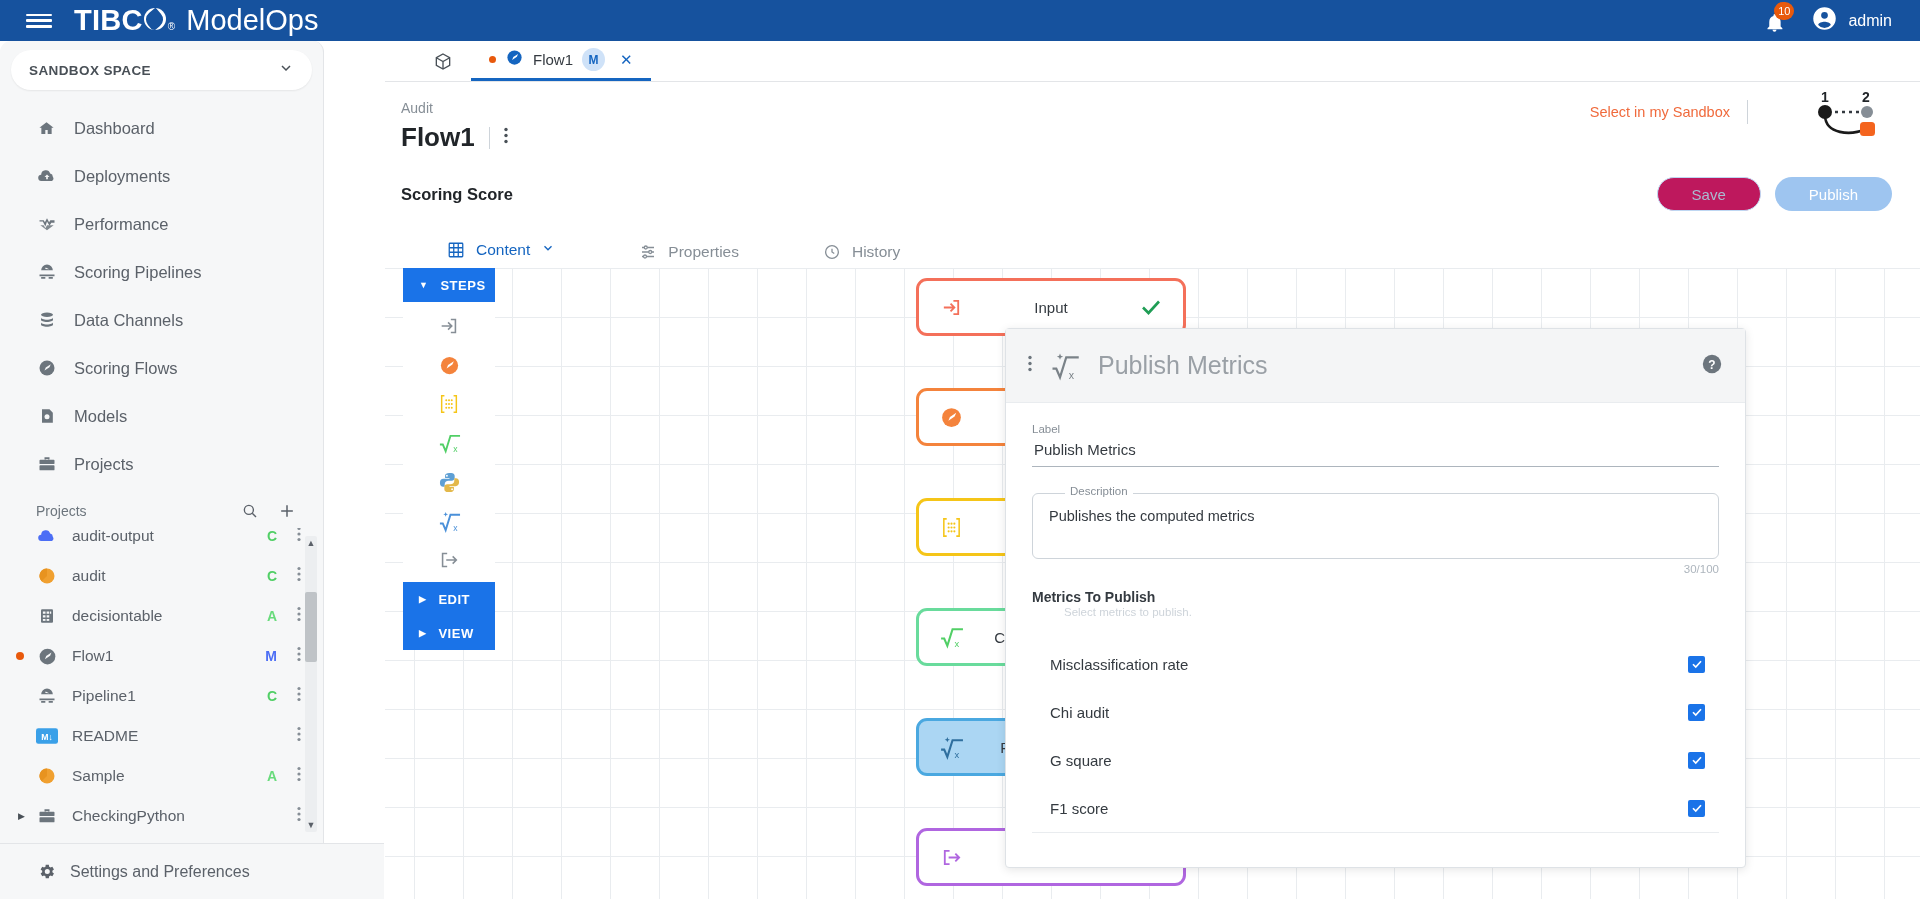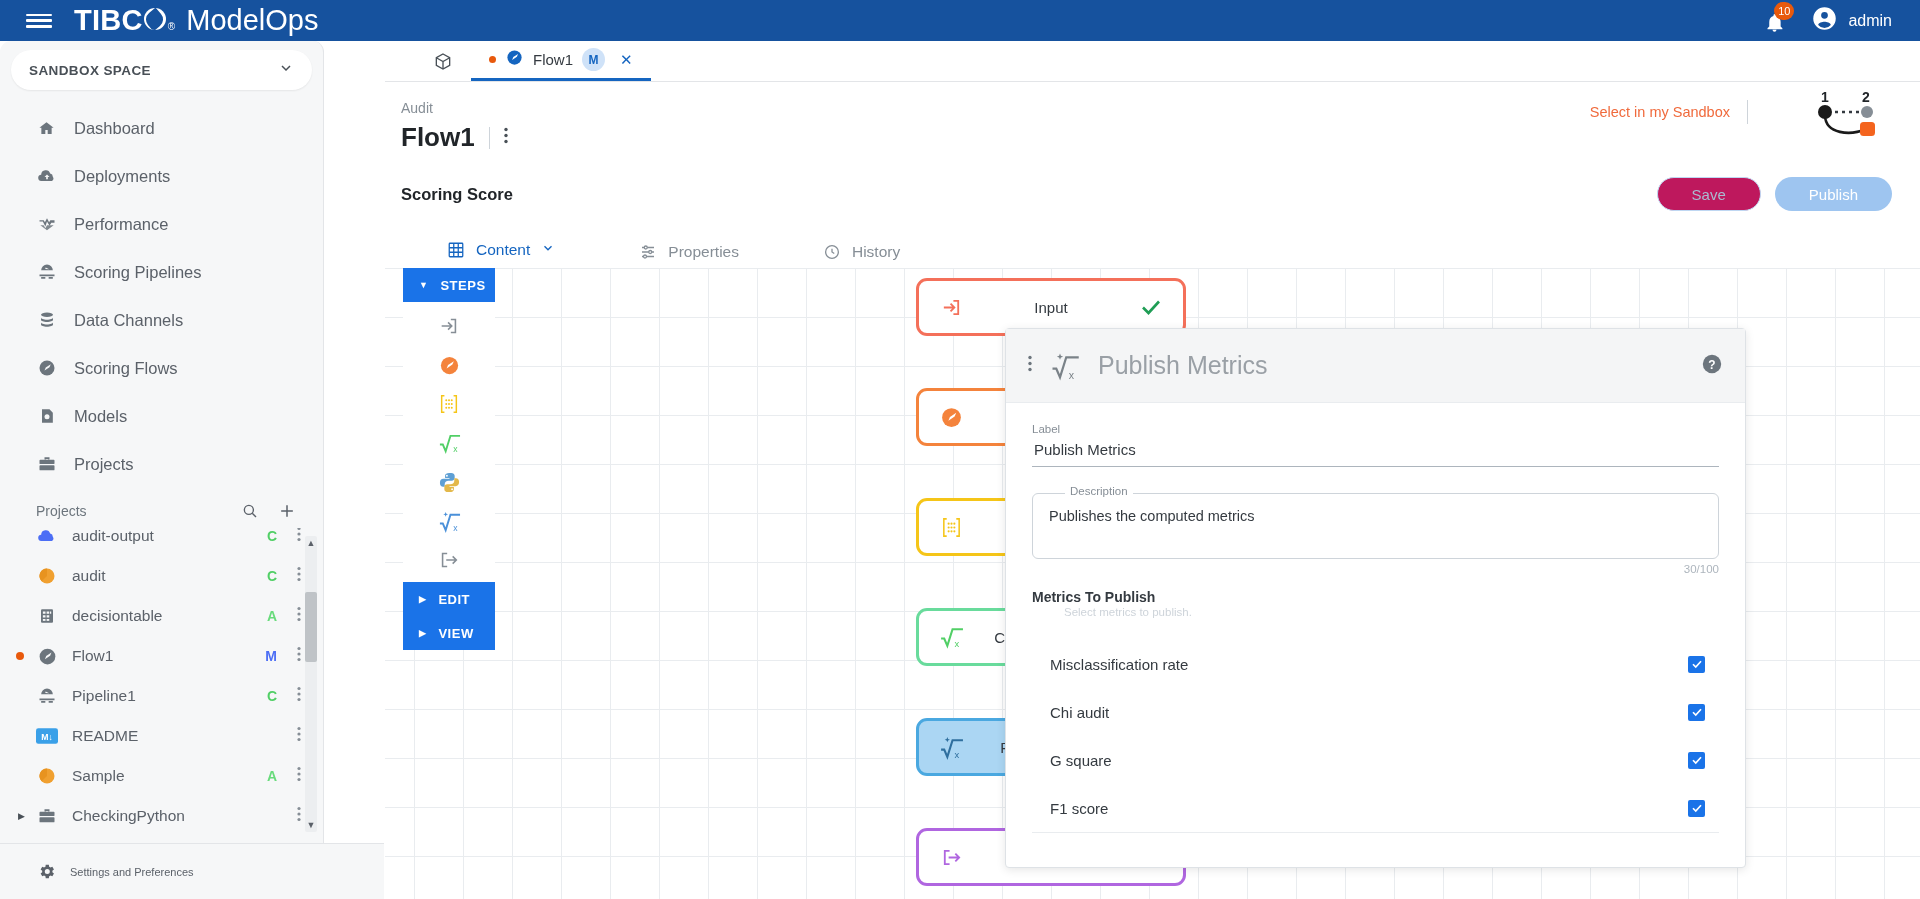--- a/index.html
+++ b/index.html
@@ -86,21 +86,21 @@
     border-radius: 2px;
   }
   .scroll-thumb { position:absolute; top: 56px; left:0; width:12px; height: 70px; background:#bfc3c7; border-radius:2px; }
   .scroll-arrow { position:absolute; left:1px; width:10px; text-align:center; color:#5b6169; font-size:9px;}
 
   .sidebar-footer {
     position: absolute; bottom: 0; left: 0; width: 384px; height: 56px;
     border-top: 1px solid #e3e5e8; display: flex; align-items: center; padding-left: 36px; gap: 13px;
     cursor: pointer; background:#f6f7f8;
   }
-  .sf-label { font-size: 11px; color: #5b6169; }
+  .sf-label { font-size: 16px; color: #5b6169; }
 
   
   .main { position: absolute; top: 41px; left: 385px; width: 1535px; height: 858px; background:#fff;}
 
   .tabstrip { height: 41px; border-bottom: 1px solid #e3e5e8; display:flex; align-items: stretch; padding-left: 30px;}
   .tab-cube { width: 56px; display:flex; align-items:center; justify-content:center; cursor:pointer; color:#495057;}
   .doc-tab {
     display:flex; align-items:center; gap: 9px; padding: 0 18px; cursor:pointer;
     border-bottom: 3px solid #1565c0; position:relative;
   }

